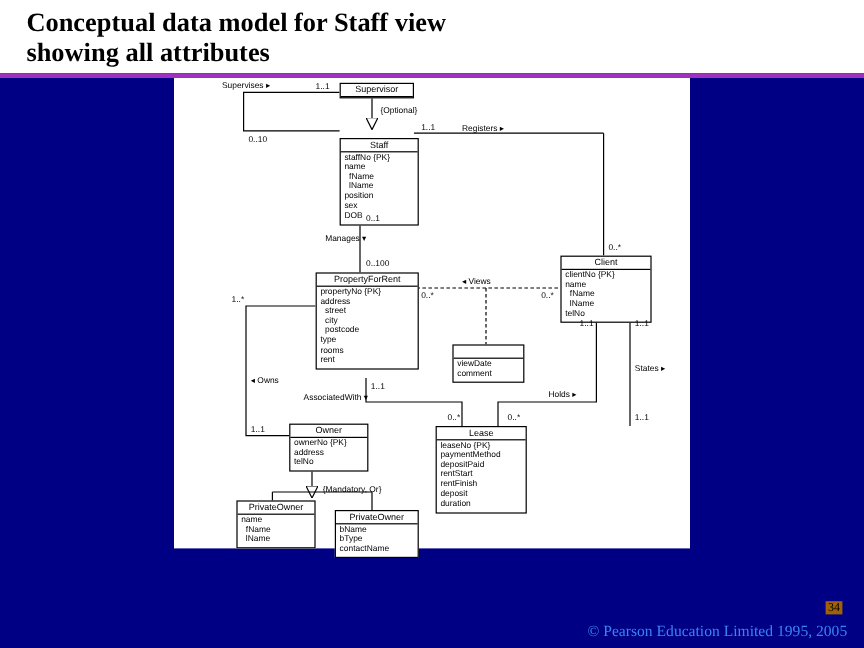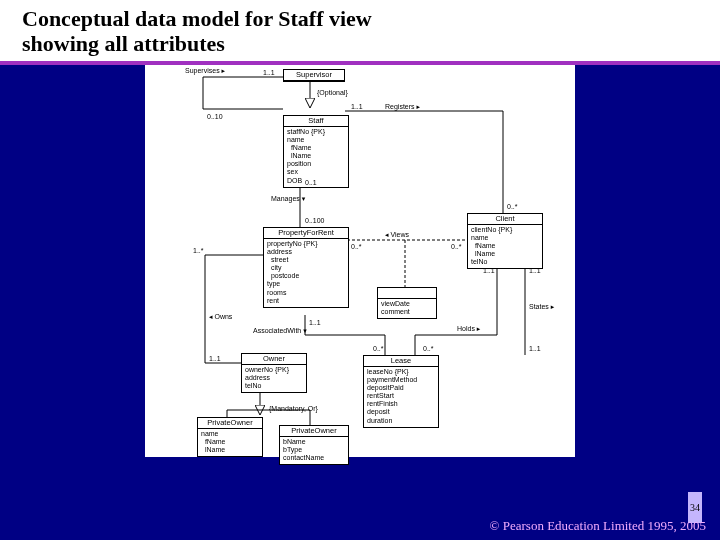--- a/index.html
+++ b/index.html
@@ -4,22 +4,22 @@
 <style>
   html,body{margin:0;padding:0;width:720px;height:540px;background:#000084;font-family:"Times New Roman",serif;overflow:hidden}
   .title{color:#000;background:#fff;font-weight:700;font-size:22px;padding:6px 18px 4px 22px;line-height:1.15}
   .title-underline{height:4px;background:#a030c0;margin:0}
   .canvas-wrap{position:relative;margin:0 auto 0 auto;width:430px;height:392px;background:#fff}
   svg{position:absolute;top:0;left:0}
   .box{position:absolute;border:1px solid #000;background:#fff;font-size:7px;font-family:Arial,sans-serif;line-height:1.15}
   .box .hdr{border-bottom:1px solid #000;text-align:center;padding:1px 2px;font-size:7.5px}
   .box .body{padding:1px 3px 2px 3px}
   .lbl{position:absolute;font-size:7px;font-family:Arial,sans-serif;color:#000}
-  .page-num{position:absolute;right:18px;bottom:17px;color:#000;background:#c4b5fd;font-size:10px;padding:10px 2px}
-  .copyright{position:absolute;right:14px;bottom:6px;color:#f0abfc;font-size:13px}
+  .page-num{position:absolute;right:18px;bottom:28px;color:#000;background:#a16207;font-size:10px;padding:0 2px}
+  .copyright{position:absolute;right:14px;bottom:6px;color:#3b82f6;font-size:13px}
 </style>
 </head>
 <body>
 
 <div class="title">
   <span>Conceptual data model for Staff view</span><br>
   <span>showing all attributes</span>
 </div>
 <div class="title-underline"></div>
 

